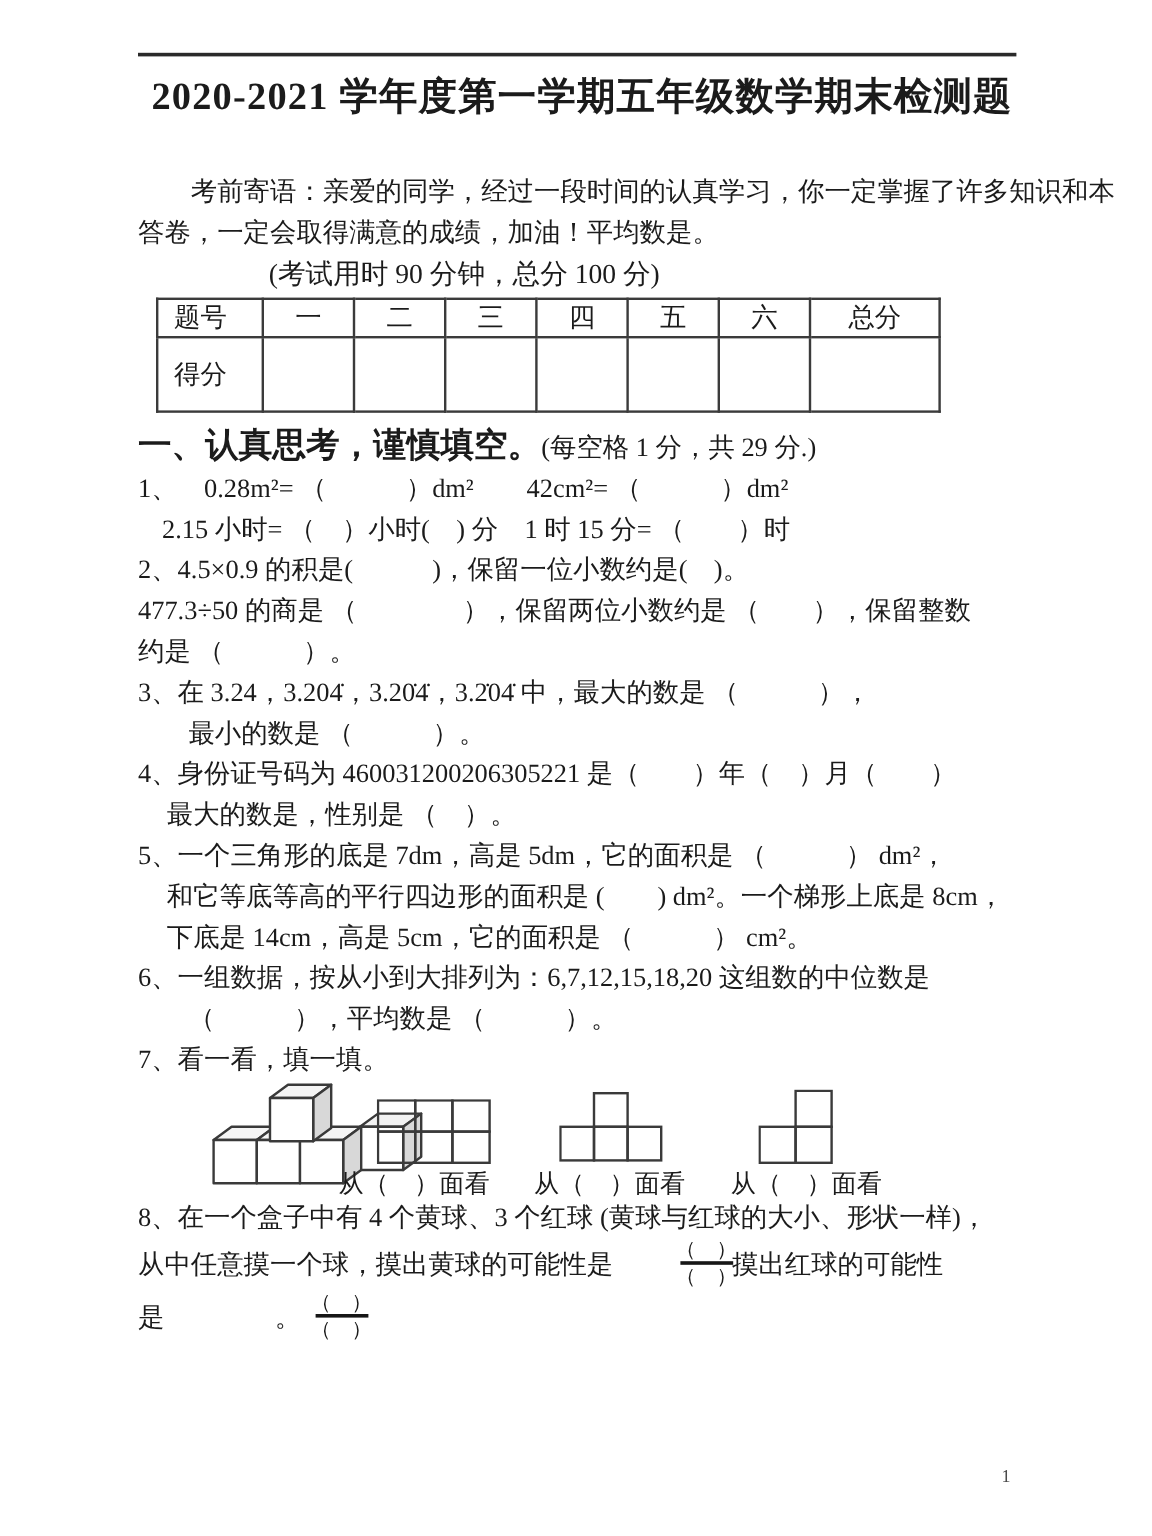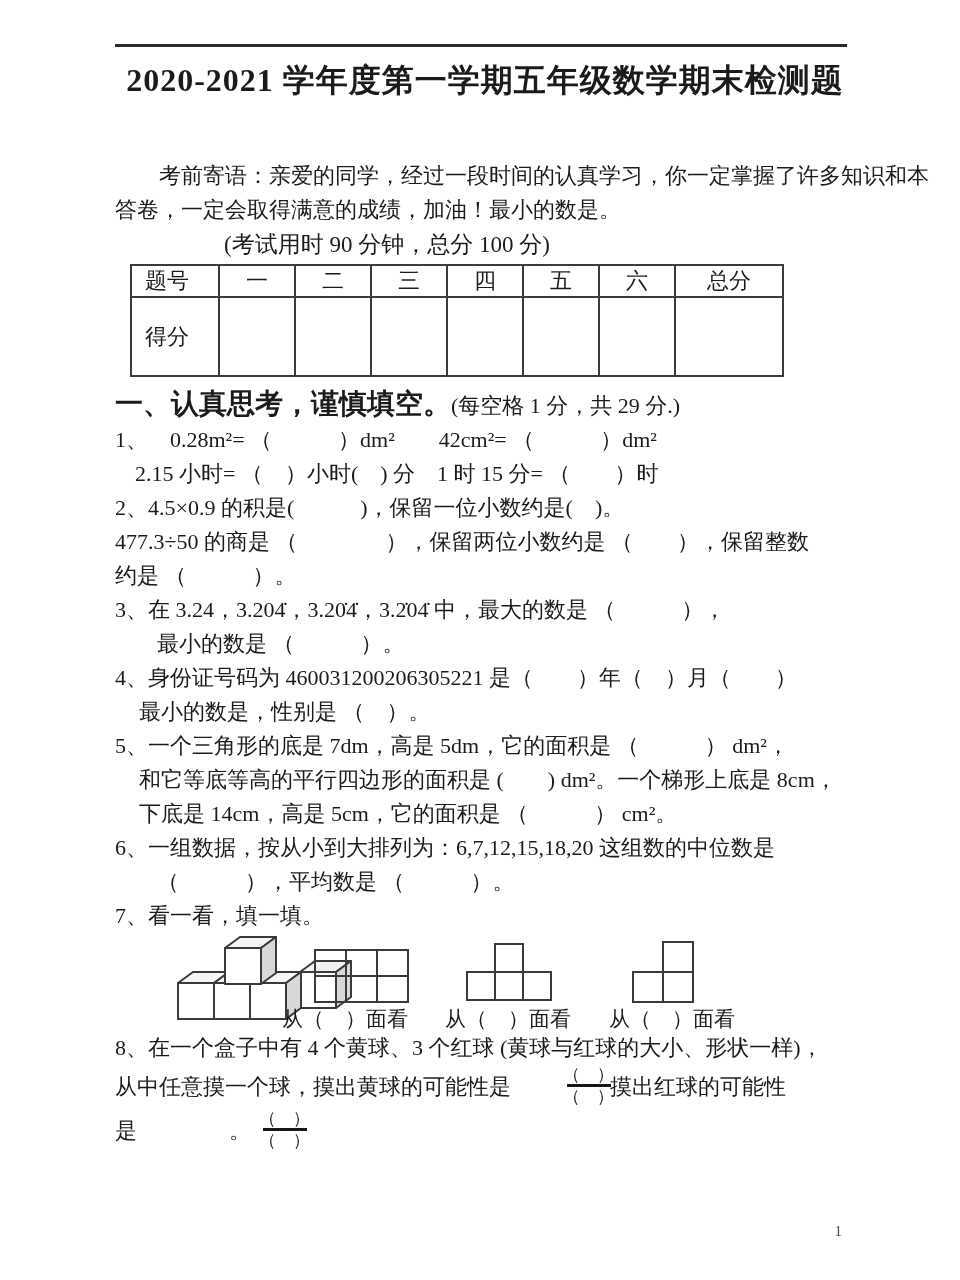--- a/index.html
+++ b/index.html
@@ -7,31 +7,31 @@
     width:960px;height:1280px;background:#ffffff;
     font-family:"Liberation Serif","DejaVu Serif",serif;
     color:#1b1b1b;position:relative;overflow:hidden;
   }
   .page{position:absolute;inset:0;padding:0 105px 16px 115px;box-sizing:border-box;}
   .toprule{margin-top:44px;width:732px;border-top:3px solid #2a2a2a;height:0;}
   .title{
     font-size:32px;font-weight:bold;text-align:center;
     margin:12px 0 0 0;letter-spacing:1px;white-space:nowrap;
   }
-  .preamble{margin-top:56px;font-size:22px;line-height:34px;}
+  .preamble{margin-top:40px;font-size:22px;line-height:34px;}
   .preamble .line{white-space:nowrap;}
   .preamble .l1{text-indent:2em;}
   .exam-info{margin:2px 0 0 109px;font-size:23px;}
   table.score{border-collapse:collapse;margin:4px 0 0 15px;table-layout:fixed;}
   table.score td{
     border:2px solid #3b3b3b;font-size:22px;text-align:center;
     padding:0;vertical-align:middle;
   }
   table.score tr.hdr{height:30px;}
-  table.score tr.body{height:79px;}
+  table.score tr.body{height:62px;}
   table.score td.lbl{text-align:left;padding-left:13px;}
   .sec-head{margin-top:8px;font-size:22px;white-space:nowrap;}
   .sec-head .bold{
     font-family:"Liberation Sans","DejaVu Sans",sans-serif;
     font-weight:bold;font-size:28px;
   }
   .q{font-size:22px;line-height:34px;white-space:nowrap;}
   .ind1{padding-left:20px;}
   .ind2{padding-left:24px;}
   .ind3{padding-left:42px;}
@@ -54,21 +54,21 @@
 <body>
 
 <div class="page">
 
   <div class="toprule"></div>
 
   <div class="title">2020-2021 学年度第一学期五年级数学期末检测题</div>
 
   <div class="preamble">
     <div class="line l1">考前寄语：亲爱的同学，经过一段时间的认真学习，你一定掌握了许多知识和本</div>
-    <div class="line">答卷，一定会取得满意的成绩，加油！最小的数是。</div>
+    <div class="line">答卷，一定会取得满意的成绩，加油！平均数是。</div>
   </div>
 
   <div class="exam-info">(考试用时 90 分钟，总分 100 分)</div>
 
   <table class="score">
     <colgroup>
       <col style="width:88px">
         <col style="width:76px">
         <col style="width:76px">
         <col style="width:76px">
@@ -109,21 +109,21 @@
   <div class="q ind1">2.15 小时= （　）小时(　) 分　1 时 15 分= （　　）时</div>
 
   <div class="q">2、4.5×0.9 的积是(　　　)，保留一位小数约是(　)。</div>
   <div class="q">477.3÷50 的商是 （　　　　），保留两位小数约是 （　　），保留整数</div>
   <div class="q">约是 （　　　）。</div>
 
   <div class="q">3、在 3.24，3.204̇，3.20̇4̇，3.2̇04̇ 中，最大的数是 （　　　），</div>
   <div class="q ind3">最小的数是 （　　　）。</div>
 
   <div class="q">4、身份证号码为 460031200206305221 是（　　）年（　）月（　　）</div>
-  <div class="q ind2">最小的数是，性别是 （　）。</div>
+  <div class="q ind2">最大的数是，性别是 （　）。</div>
 
   <div class="q">5、一个三角形的底是 7dm，高是 5dm，它的面积是 （　　　） dm²，</div>
   <div class="q ind2">和它等底等高的平行四边形的面积是 (　　) dm²。一个梯形上底是 8cm，</div>
   <div class="q ind2">下底是 14cm，高是 5cm，它的面积是 （　　　） cm²。</div>
 
   <div class="q">6、一组数据，按从小到大排列为：6,7,12,15,18,20 这组数的中位数是</div>
   <div class="q ind3">（　　　），平均数是 （　　　）。</div>
 
   <div class="q">7、看一看，填一填。</div>
 

